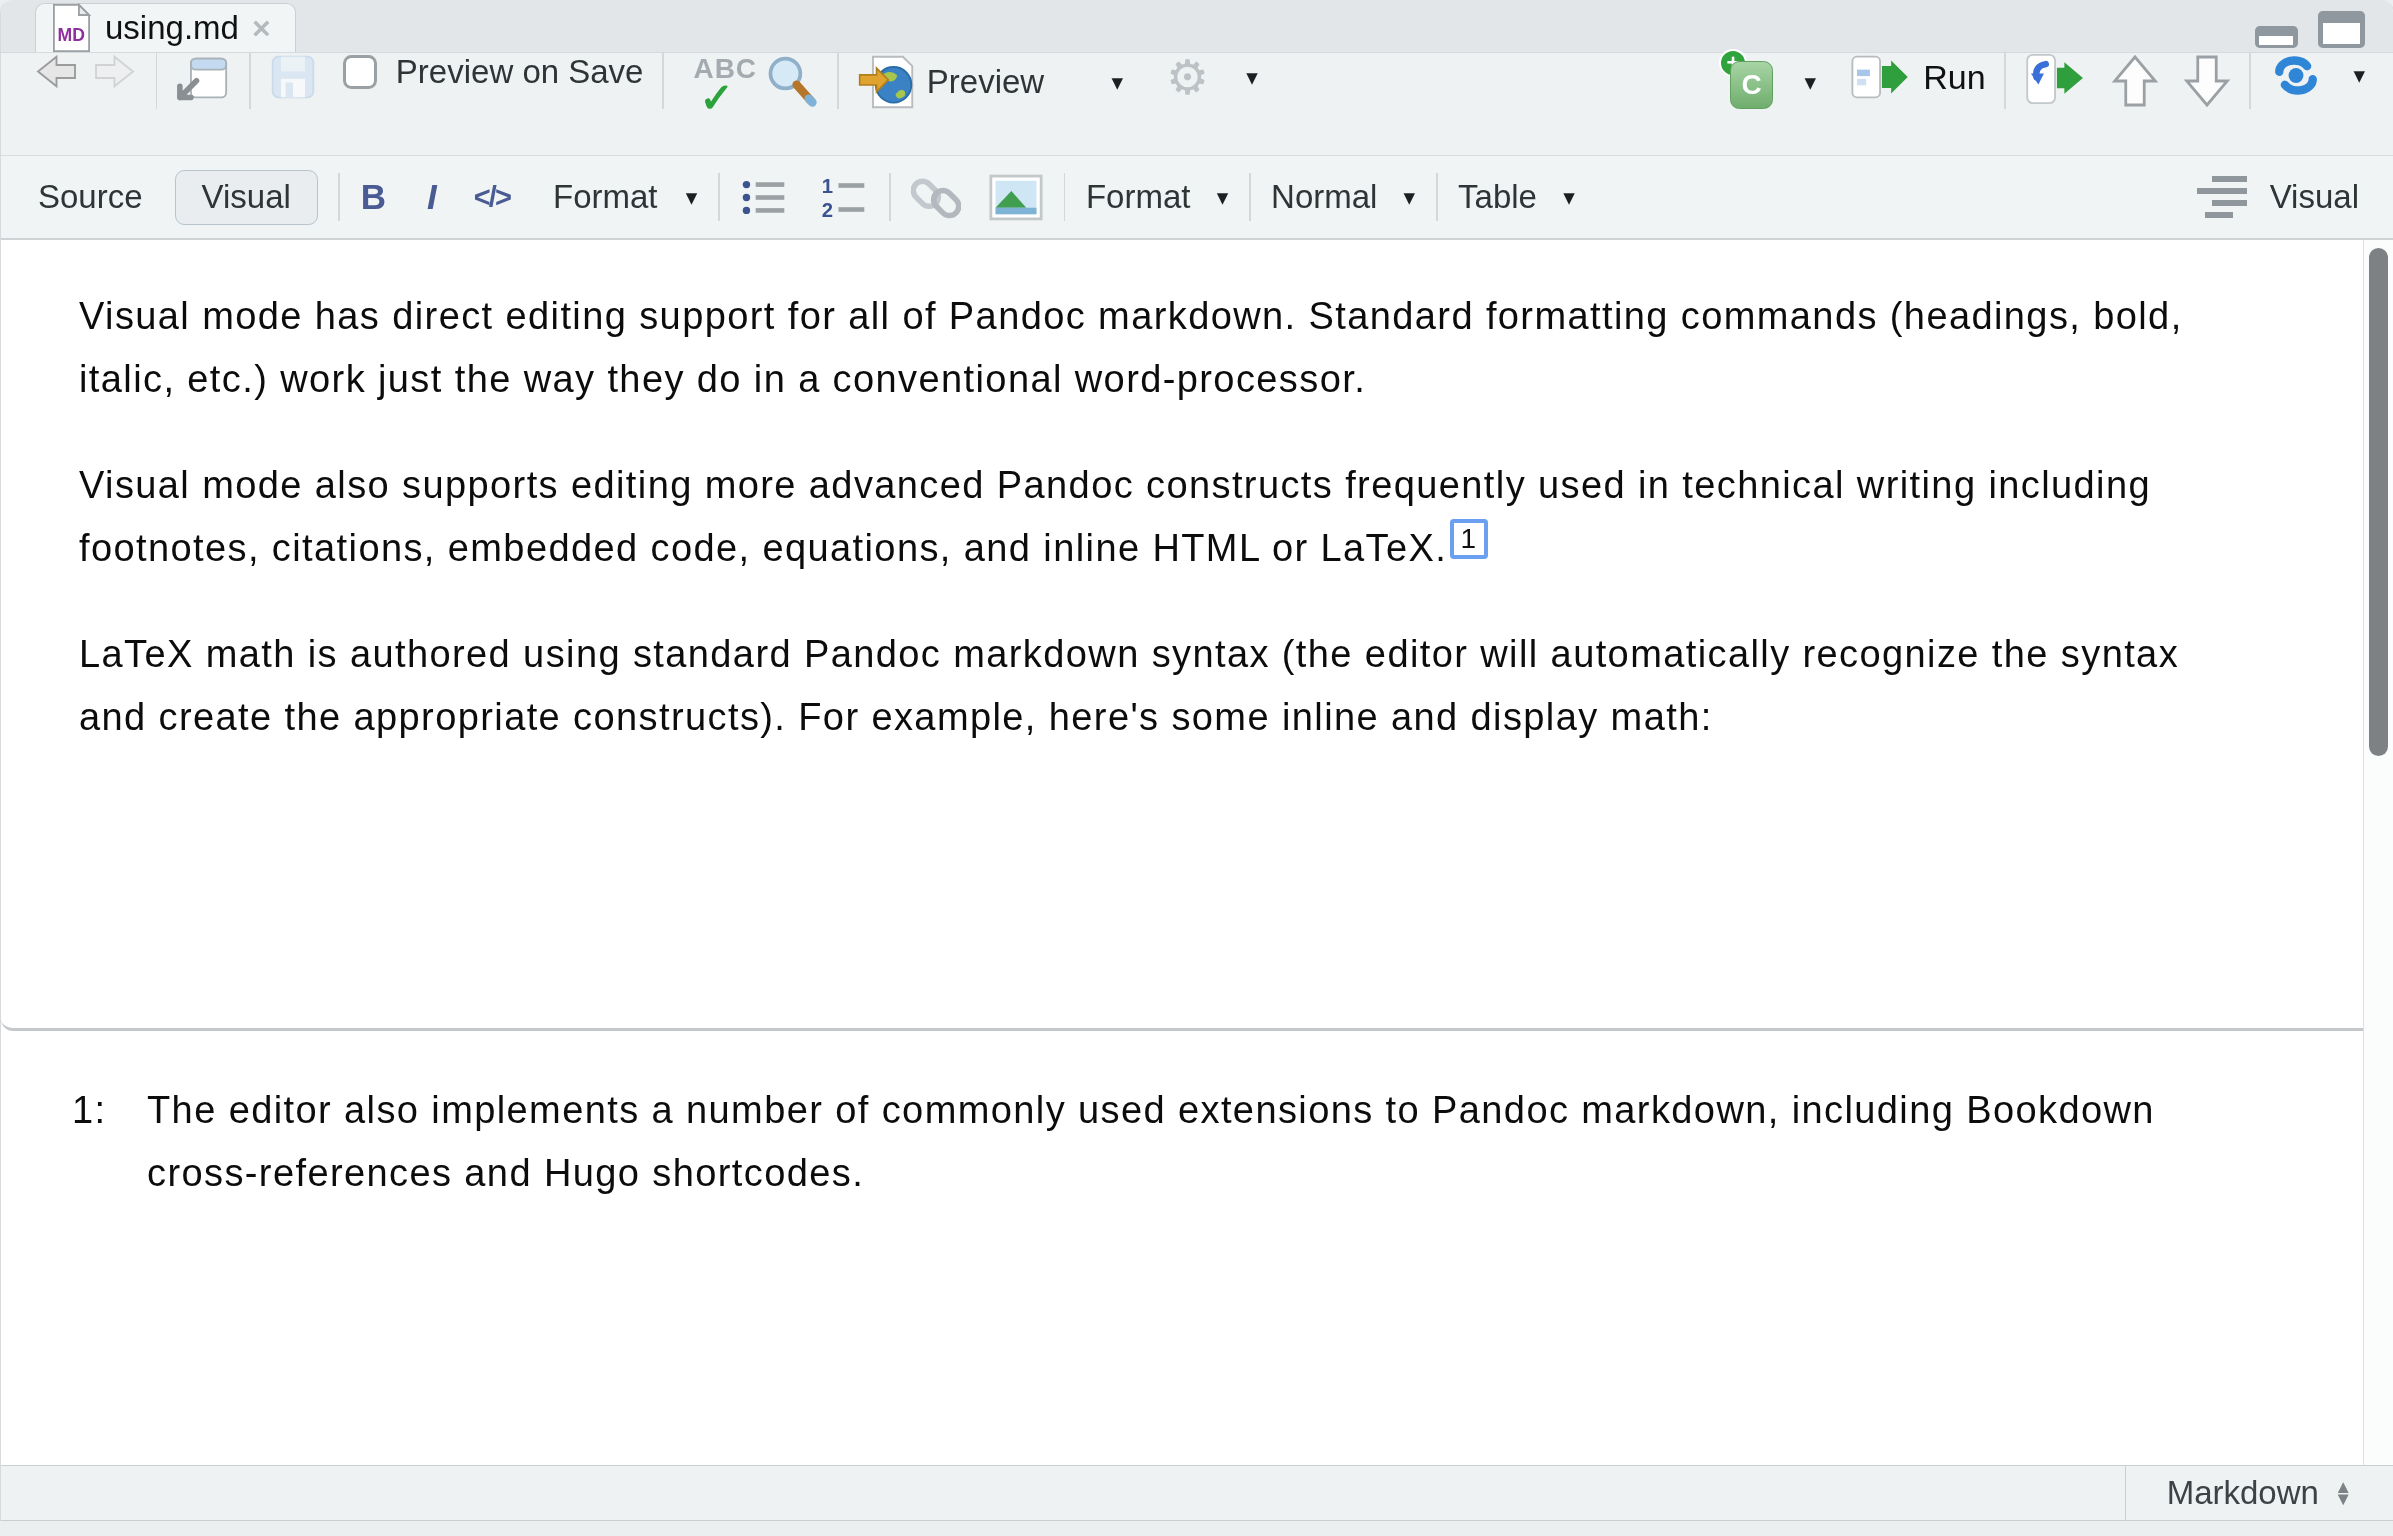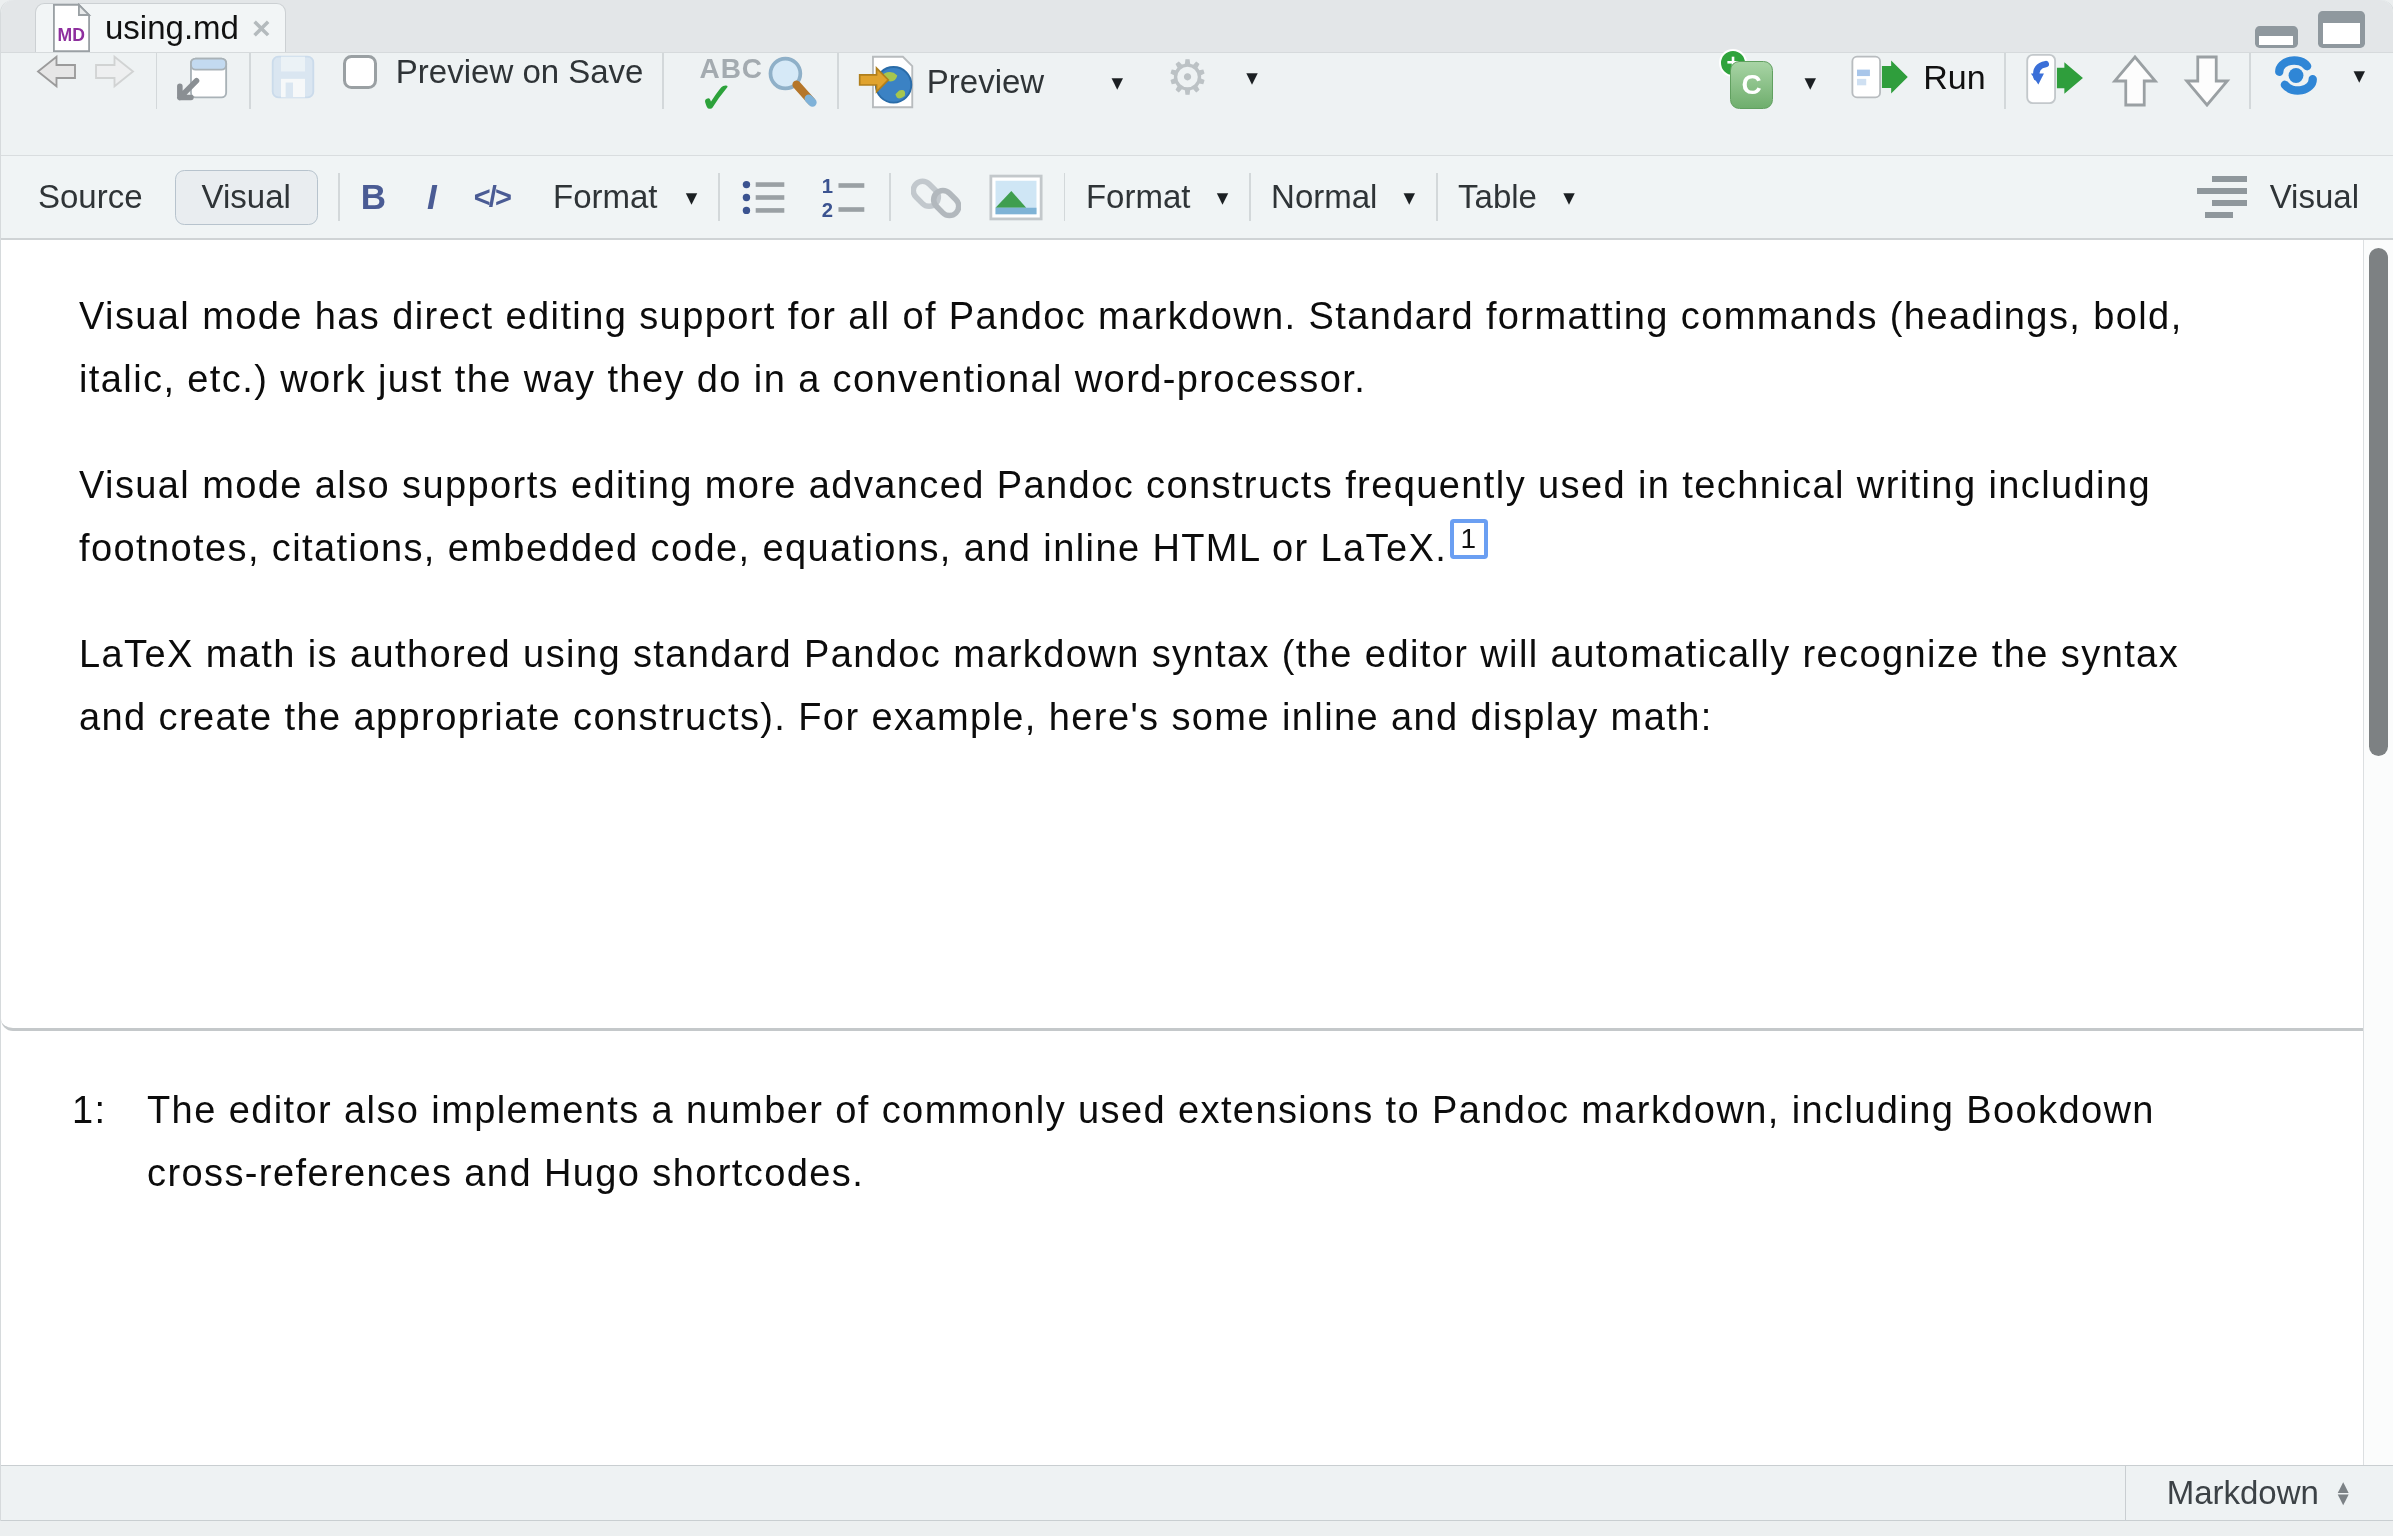--- a/index.html
+++ b/index.html
@@ -2,21 +2,21 @@
 <html style="font-size:15px"><head>
 <meta charset="utf-8">
 <style>
   * { margin:0; padding:0; box-sizing:border-box; }
   html,body { width:2394px; height:1536px; background:#eceff0; font-family:"Liberation Sans", sans-serif; overflow:hidden; }
 
   .window { width:2394px; height:1521px; background:#eef2f3; border-left:1.9px solid #d6dadc; border-right:1.9px solid #d6dadc; border-radius:13px 13px 0 0; overflow:hidden; display:flex; flex-direction:column; }
 
   
   .tabbar { height:53px; background:#e3e6e8; display:flex; align-items:flex-end; position:relative; border-bottom:1.9px solid #d6dadc; border-radius:13px 13px 0 0; }
-  .tab { margin-left:34px; height:49px; background:#f2f5f6; border:1.9px solid #ccd0d3; border-bottom:none; border-radius:9.3px 9.3px 0 0; display:flex; align-items:center; gap:13px; padding:0 14px 0 15px; }
+  .tab { margin-left:34px; height:49px; background:#f2f5f6; border:1.9px solid #ccd0d3; border-bottom:none; border-radius:9.3px 9.3px 0 0; display:flex; align-items:center; gap:13px; padding:0 24px 0 15px; }
   .tab-title { font-size:33px; color:#111; }
   .tab-close { font-size:32px; color:#b4babd; font-weight:bold; line-height:1; }
   .win-controls { position:absolute; right:28px; top:11.2px; display:flex; align-items:flex-end; gap:20.5px; }
   .ctl-min { width:43px; height:22.4px; background:#8f989e; border-radius:4.7px; position:relative; }
   .ctl-min::after { content:""; position:absolute; left:4.7px; right:4.7px; bottom:3.7px; height:8.4px; background:#fff; }
   .ctl-max { width:47px; height:37px; background:#8f989e; border-radius:4.7px; position:relative; }
   .ctl-max::after { content:""; position:absolute; left:4.7px; right:4.7px; bottom:4.7px; height:20.5px; background:#fff; }
 
   
   .toolbar1 { height:103px; background:#eef2f3; display:flex; align-items:flex-start; padding:0 28px 0 33px; border-bottom:1.9px solid #d9dddf; }
@@ -26,21 +26,21 @@
   .tbtn { display:flex; align-items:center; gap:11.2px; flex:none; }
   .tlabel { font-size:33px; color:#2f3437; }
   .caret { font-size:23px; color:#1b1f22; line-height:1; }
   .spacer { flex:1; }
 
   svg { display:block; }
   .dis { opacity:.5; }
 
   
   .spell { position:relative; width:65px; height:60px; flex:none; }
-  .spell-abc { position:absolute; top:0; left:17px; font-size:28px; font-weight:bold; color:#a4abb0; letter-spacing:0.9px; }
+  .spell-abc { position:absolute; top:0; left:11px; font-size:28px; font-weight:bold; color:#a4abb0; letter-spacing:0.9px; }
   .spell-check { position:absolute; left:17px; top:20.5px; font-size:41px; font-weight:bold; color:#2ca23a; }
 
   .gear { font-size:48px; color:#bcc2c5; line-height:1; font-family:"DejaVu Sans", sans-serif; }
 
   
   .chunk { position:relative; width:52px; height:58px; flex:none; }
   .chunk-body { position:absolute; left:7.5px; top:7.5px; width:43px; height:48px; border-radius:9.3px; background:linear-gradient(#a8d4a5,#6fae6d); border:1.9px solid #61a060; display:flex; align-items:center; justify-content:center; font-size:28px; font-weight:bold; color:#fff; }
   .chunk-badge { position:absolute; left:-3.7px; top:-3.7px; width:28px; height:28px; border-radius:50%; background:#2fa33c; border:2.8px solid #fff; color:#fff; font-size:22.4px; font-weight:bold; display:flex; align-items:center; justify-content:center; line-height:1; }
 
   .run-label { font-size:34px; color:#111; }

